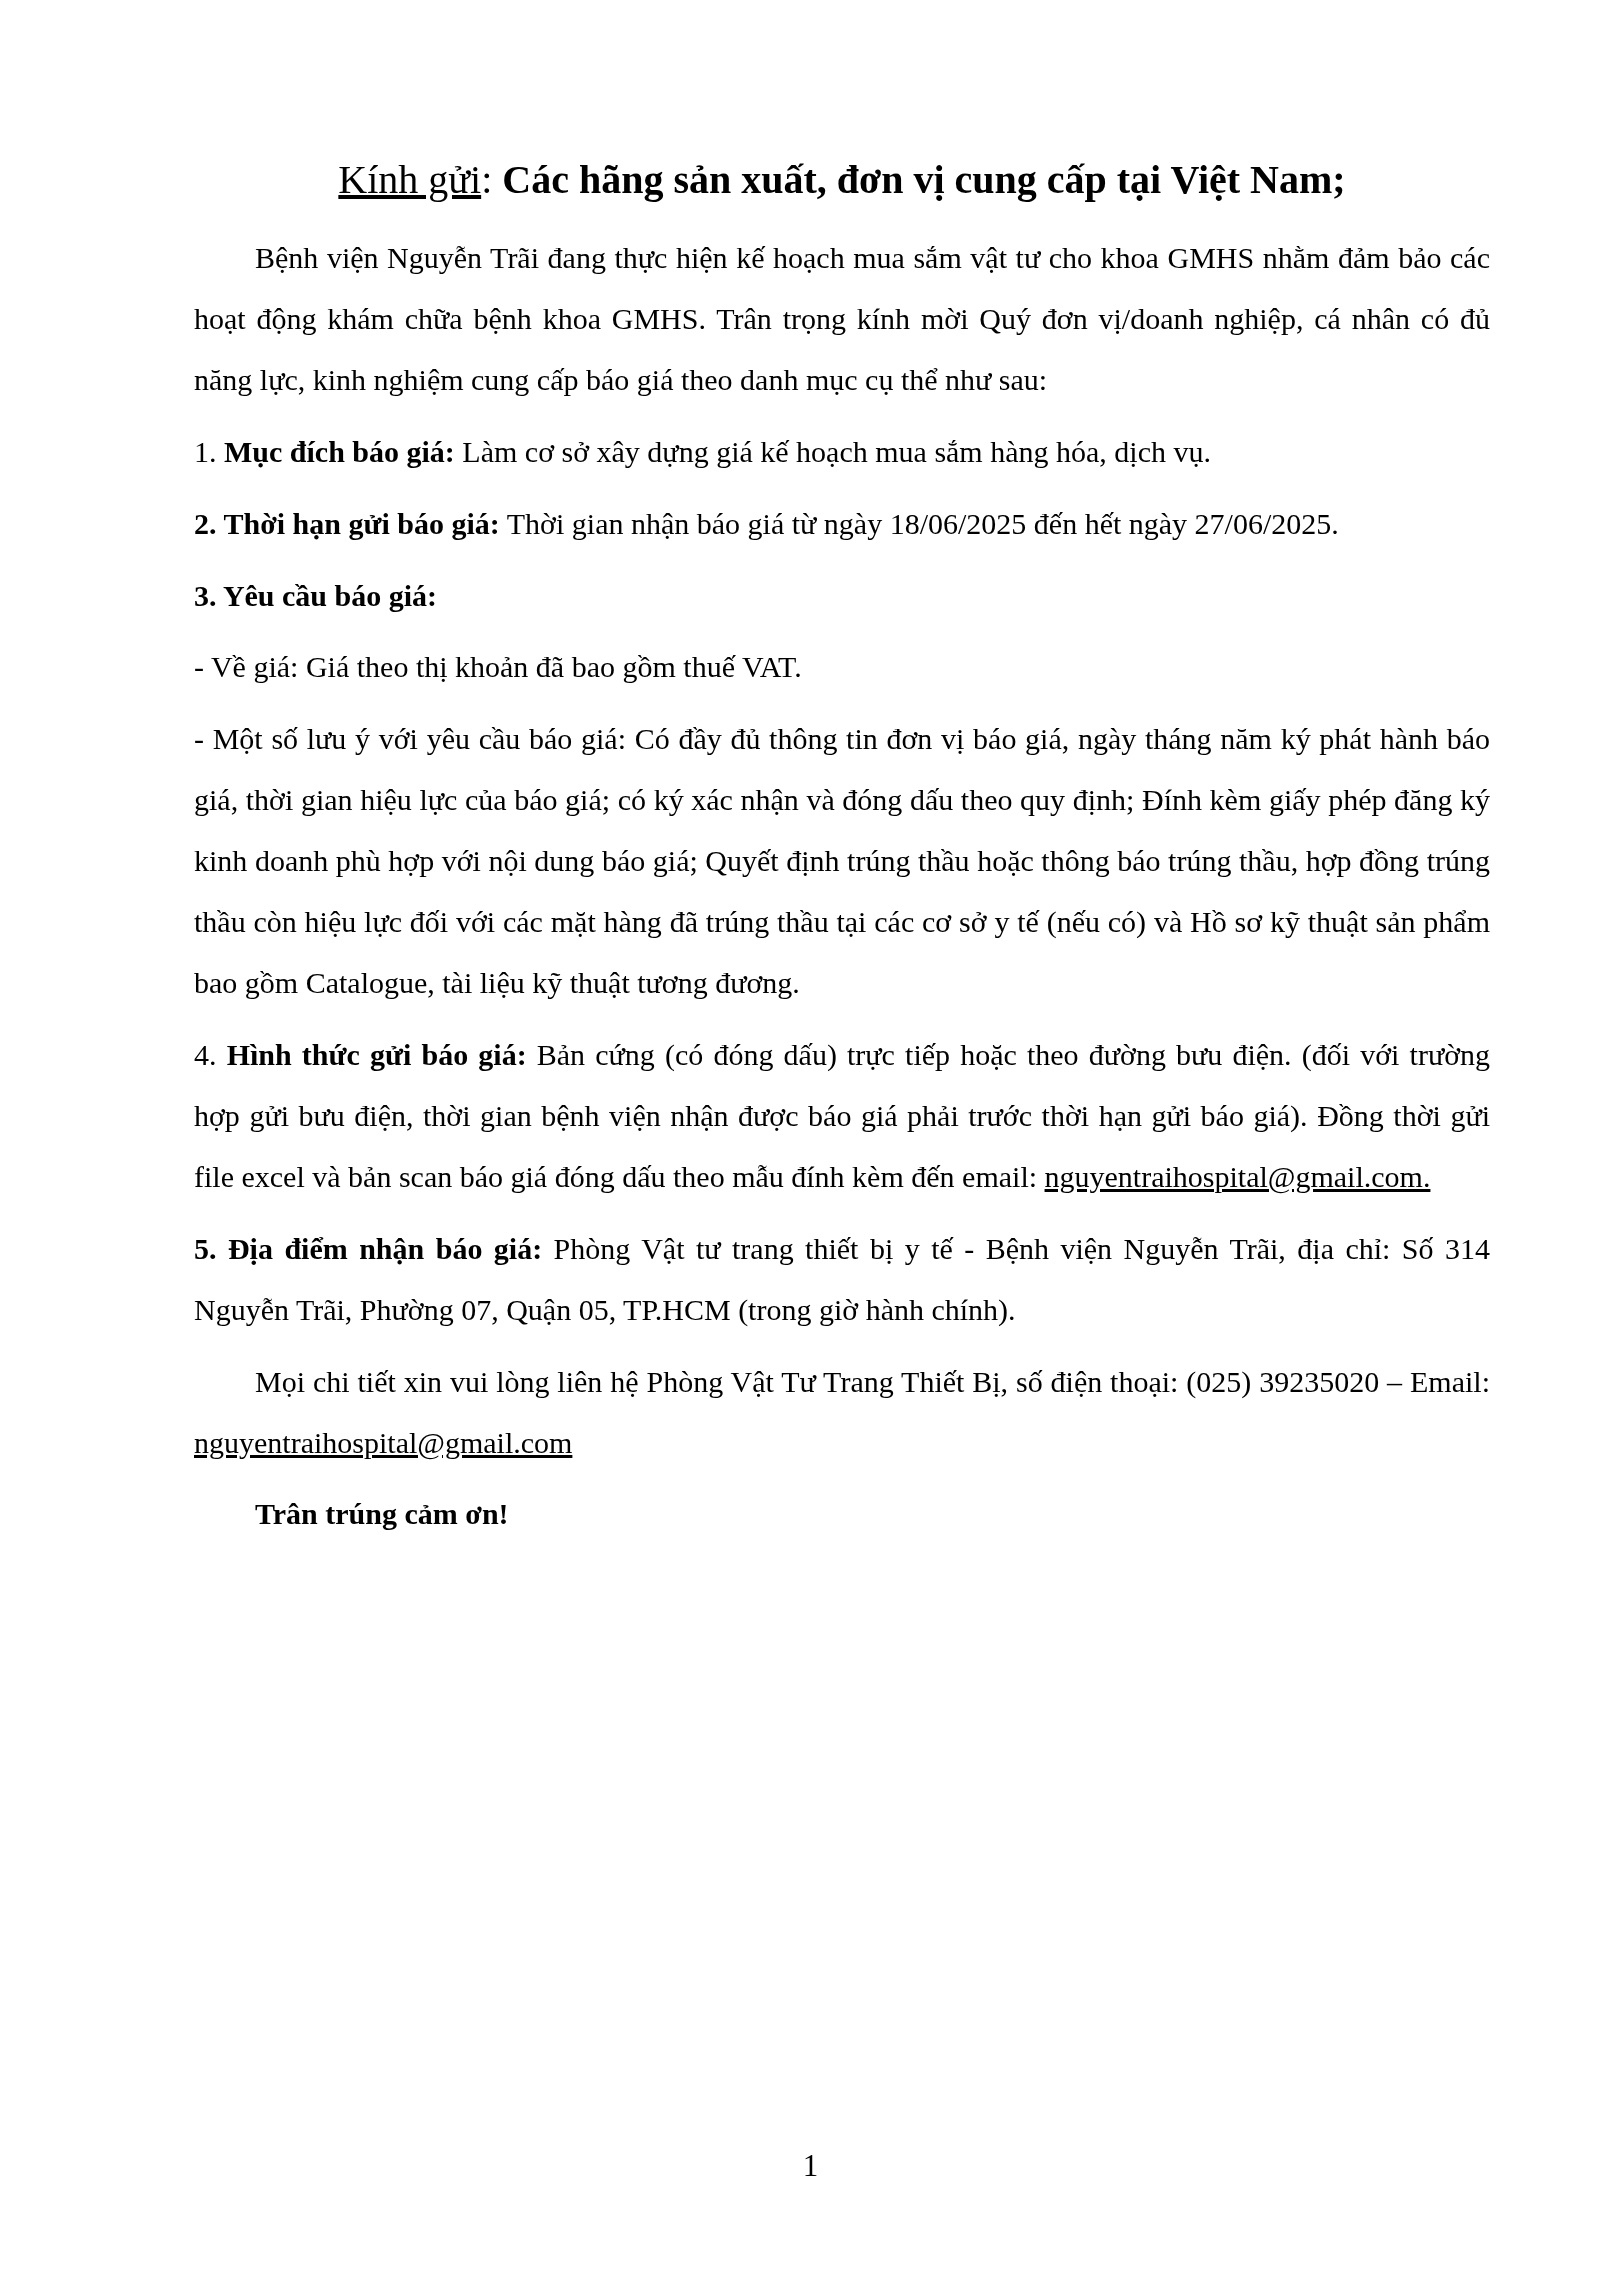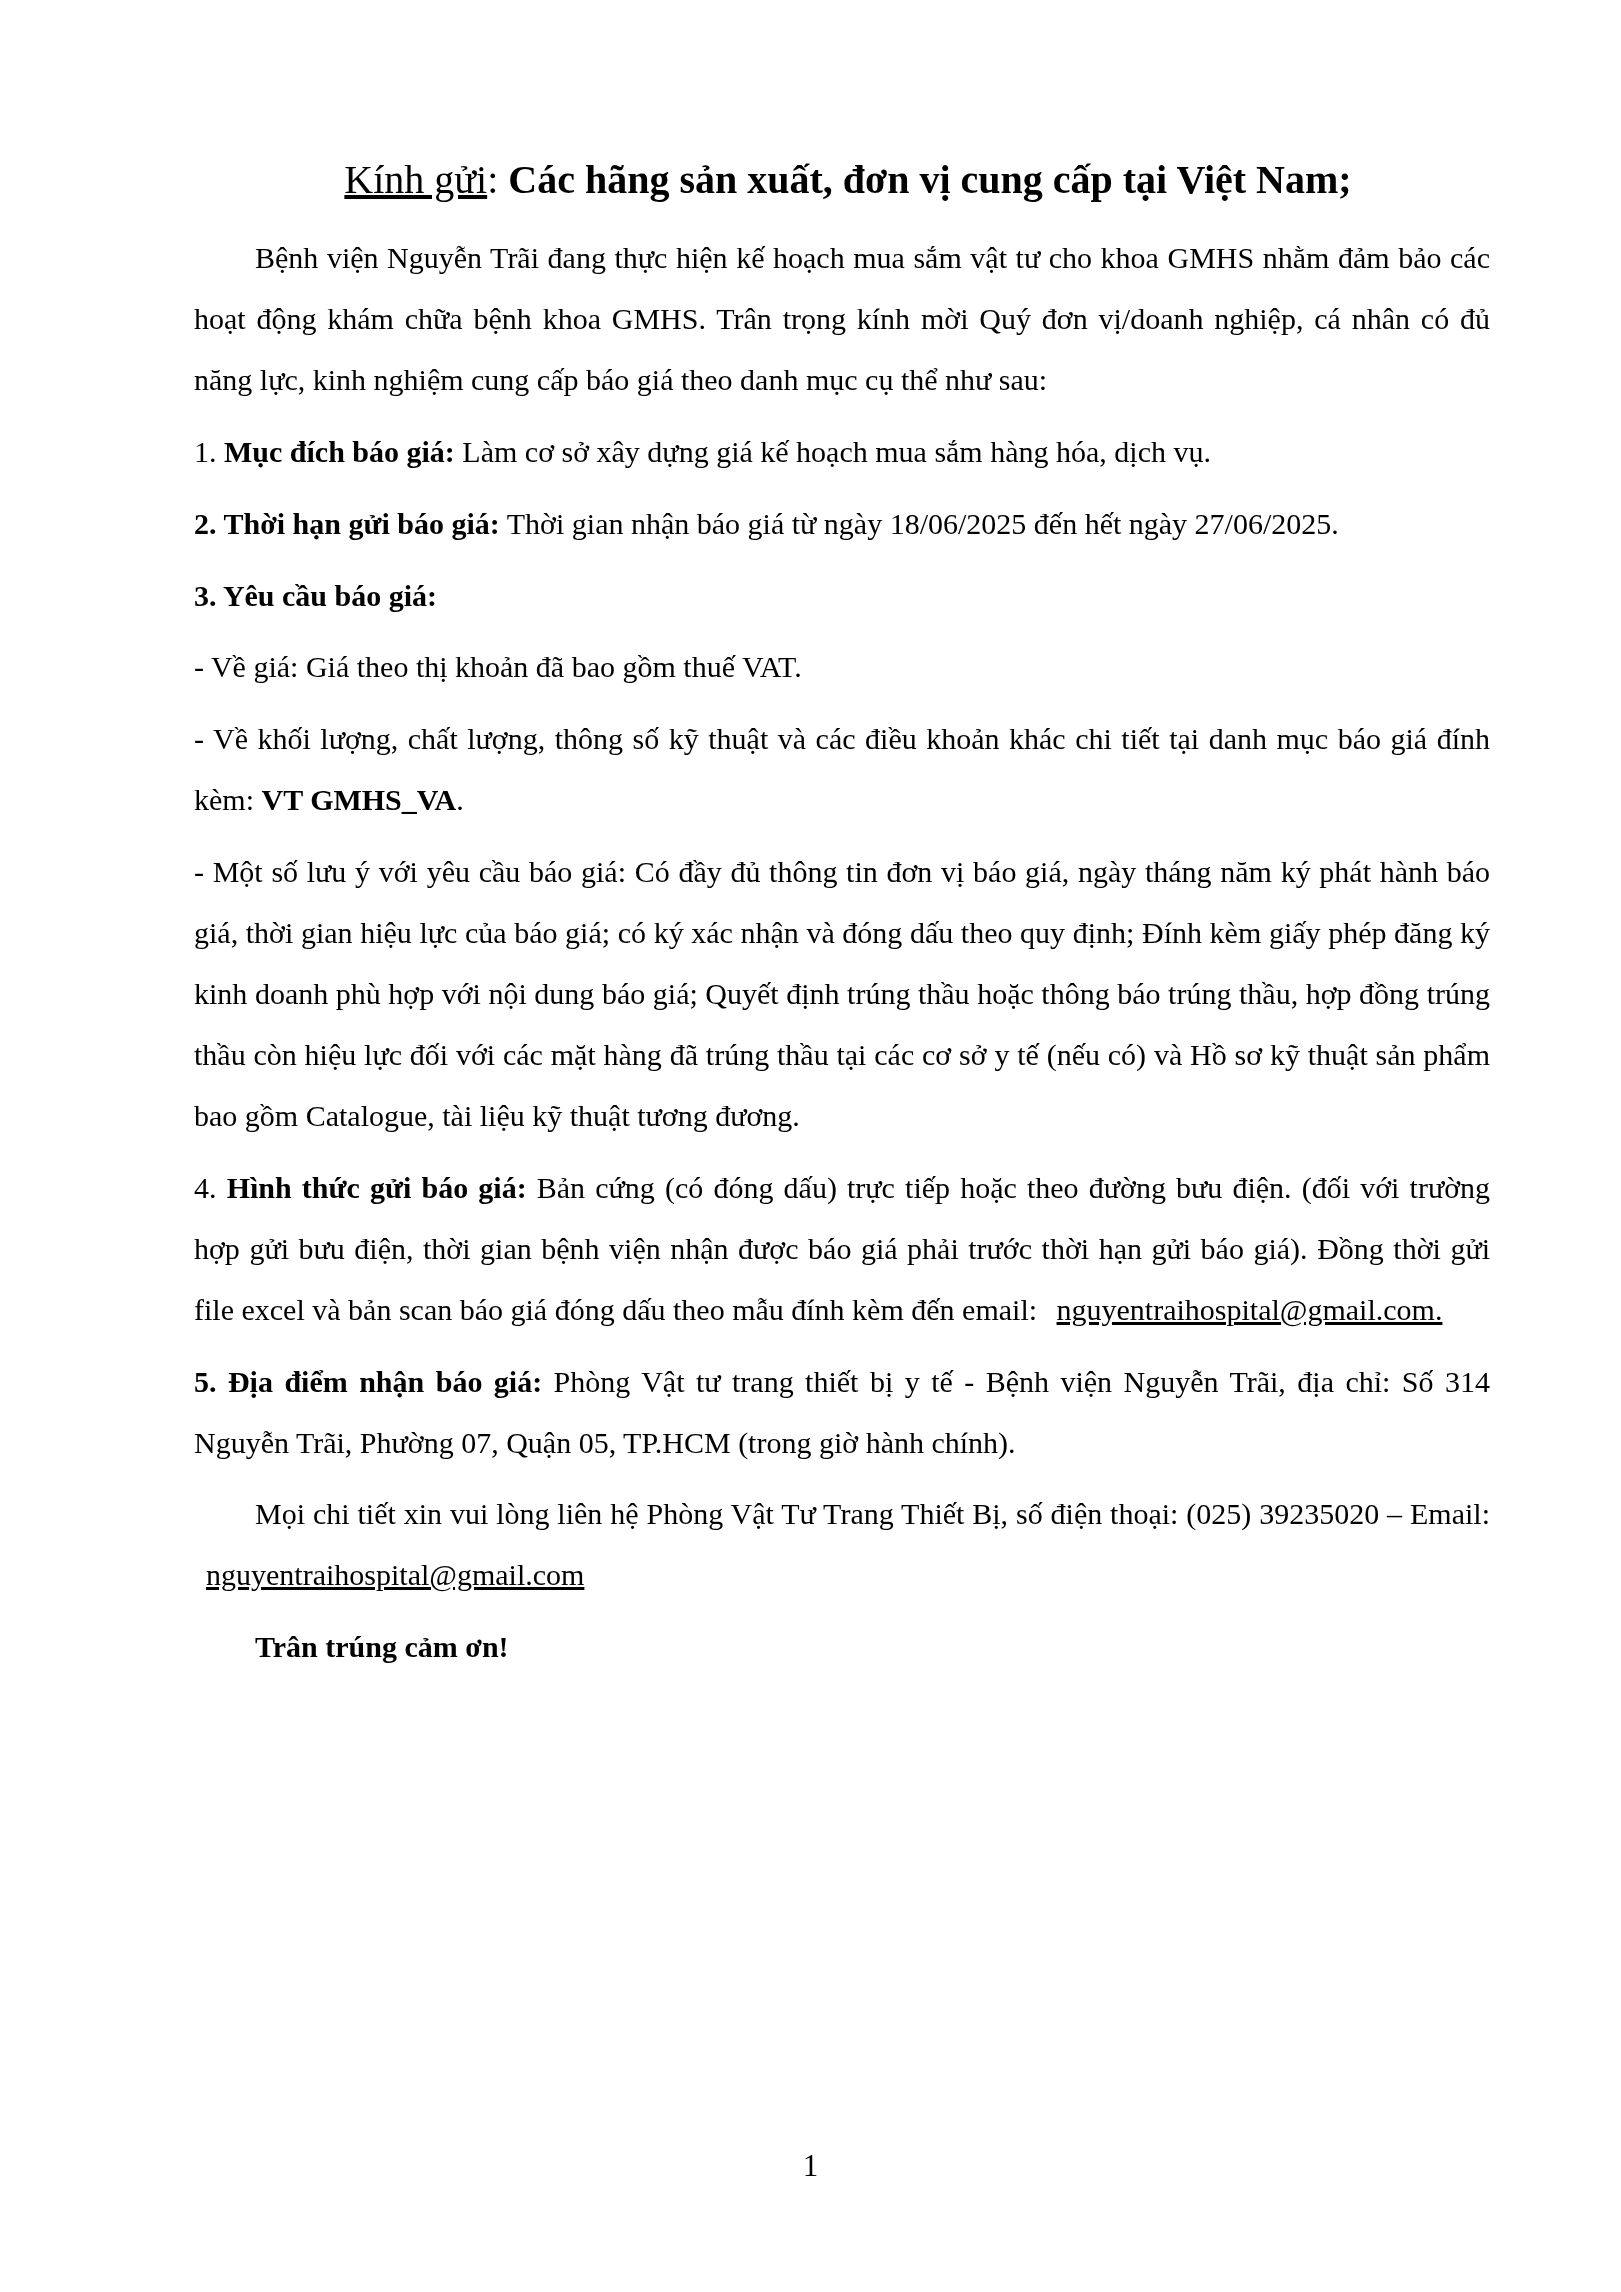--- a/index.html
+++ b/index.html
@@ -33,21 +33,21 @@
   }
   p.doc {
     margin: 0 0 10.8px 0;
     font-size: 30px;
     line-height: 61px;
     text-align: justify;
   }
   p.first { margin-top: 17.6px; }
   .ind { text-indent: 61px; }
   .b { font-weight: bold; }
-  .u { text-decoration: underline; margin-left: 12px; }
+  .u { text-decoration: underline; }
   .closing { font-weight: bold; text-align: left; }
   .page-num {
     position: absolute;
     top: 2148px;
     left: 0;
     width: 100%;
     text-align: center;
     font-size: 31px;
     line-height: 35px;
   }
@@ -71,23 +71,20 @@
   <p class="doc">
     <span class="b">2. Thời hạn gửi báo giá:</span><span> Thời gian nhận báo giá từ ngày 18/06/2025 đến hết ngày 27/06/2025.</span>
   </p>
 
   <p class="doc">
     <span class="b">3. Yêu cầu báo giá:</span>
   </p>
 
   <p class="doc">- Về giá: Giá theo thị khoản đã bao gồm thuế VAT.</p>
 
-  <p class="doc">
-    <span>- Về khối lượng, chất lượng, thông số kỹ thuật và các điều khoản khác chi tiết tại danh mục báo giá đính kèm: </span><span class="b">VT GMHS_VA</span><span>.</span>
-  </p>
 
   <p class="doc">- Một số lưu ý với yêu cầu báo giá: Có đầy đủ thông tin đơn vị báo giá, ngày tháng năm ký phát hành báo giá, thời gian hiệu lực của báo giá; có ký xác nhận và đóng dấu theo quy định; Đính kèm giấy phép đăng ký kinh doanh phù hợp với nội dung báo giá; Quyết định trúng thầu hoặc thông báo trúng thầu, hợp đồng trúng thầu còn hiệu lực đối với các mặt hàng đã trúng thầu tại các cơ sở y tế (nếu có) và Hồ sơ kỹ thuật sản phẩm bao gồm Catalogue, tài liệu kỹ thuật tương đương.</p>
 
   <p class="doc">
     <span>4. </span><span class="b">Hình thức gửi báo giá:</span><span> Bản cứng (có đóng dấu) trực tiếp hoặc theo đường bưu điện. (đối với trường hợp gửi bưu điện, thời gian bệnh viện nhận được báo giá phải trước thời hạn gửi báo giá). Đồng thời gửi file excel và bản scan báo giá đóng dấu theo mẫu đính kèm đến email: </span><span class="u">nguyentraihospital@gmail.com.</span>
   </p>
 
   <p class="doc">
     <span class="b">5. Địa điểm nhận báo giá:</span><span> Phòng Vật tư trang thiết bị y tế - Bệnh viện Nguyễn Trãi, địa chỉ: Số 314 Nguyễn Trãi, Phường 07, Quận 05, TP.HCM (trong giờ hành chính).</span>
   </p>

